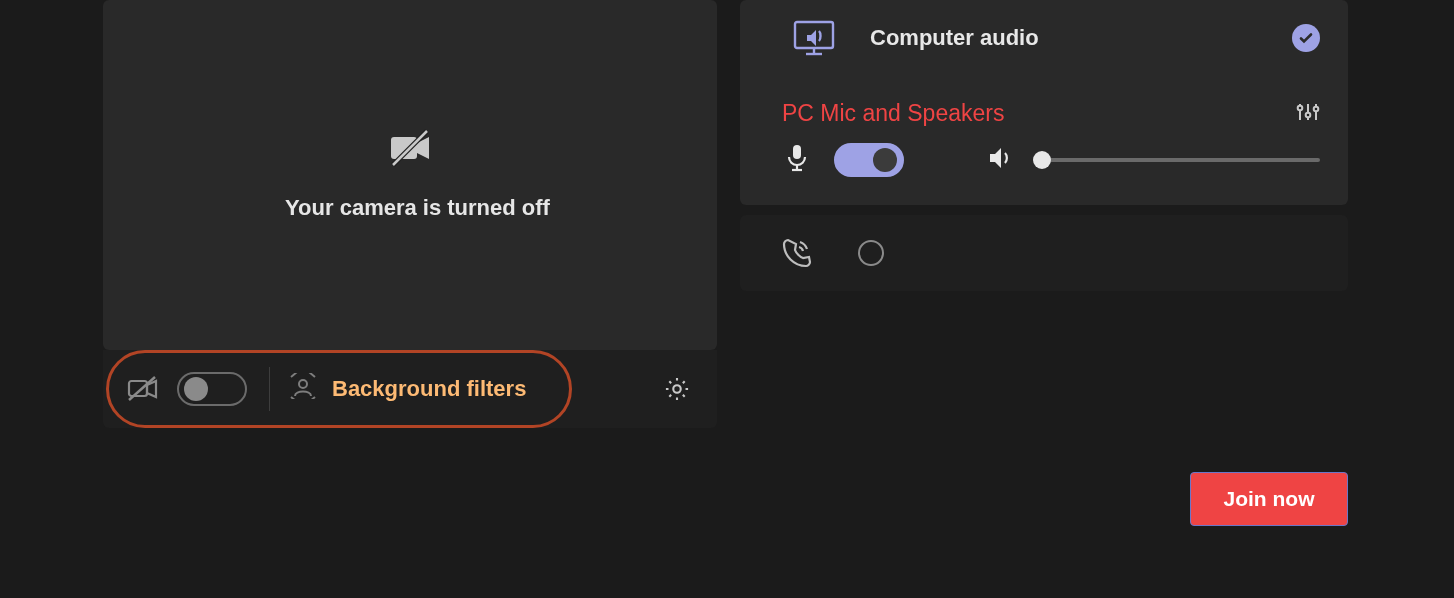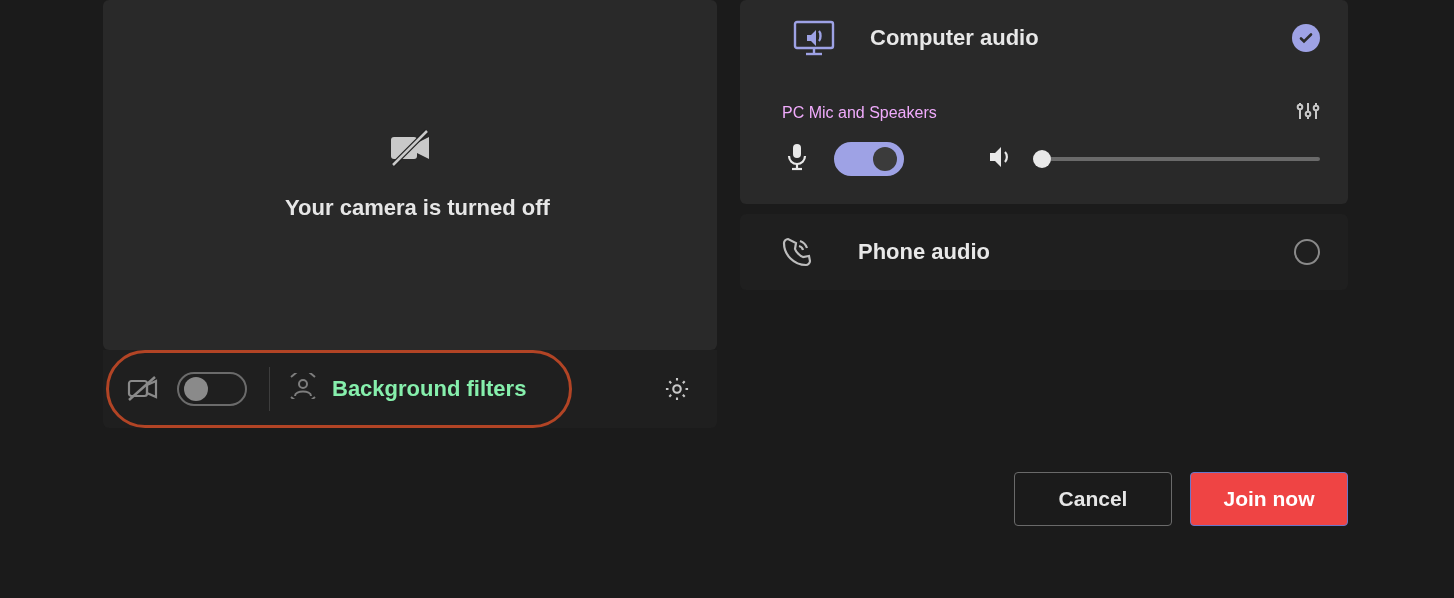--- a/index.html
+++ b/index.html
@@ -94,21 +94,21 @@
   .divider-v {
     width: 1px;
     height: 44px;
     background: #3d3d3d;
     margin: 0 20px 0 22px;
   }
   .bg-filters {
     display:flex;
     align-items:center;
     gap: 16px;
-    color: #86efac;
+    color: #fdba74;
     font-size: 22px;
     font-weight: 600;
   }
   .gear-cell {
     margin-left: auto;
     margin-right: 26px;
     display:flex;
     align-items:center;
     justify-content:center;
   }
@@ -156,21 +156,21 @@
     border-radius:50%;
     background:#9ea2e5;
     display:flex;align-items:center;justify-content:center;
   }
   .device-row {
     display:flex;
     align-items:center;
     padding: 24px 28px 0 30px;
     gap: 16px;
   }
-  .device-name { flex:1; color:#f0abfc; font-size:16px; }
+  .device-name { flex:1; color:#ef4444; font-size:23px; }
   .controls-row {
     display:flex;
     align-items:center;
     padding: 16px 28px 28px 34px;
     gap: 22px;
   }
   .vol-track {
     flex:1;
     height:4px;
     background:#6a6a6a;
@@ -325,24 +325,22 @@
   </div>
 
   <div class="audio-row selectable">
     <span class="icon-slot">
       <svg width="34" height="34" viewBox="0 0 34 34" fill="none" stroke="#bdbdbd" stroke-width="2.2">
         <path d="M8 4c-2 0-4 2-4 4 0 12 10 22 22 22 2 0 4-2 4-4l-1-5-6 1c-3-1-7-5-8-8l1-6z"></path>
         <path d="M20 6c3 1 6 4 7 7"></path>
         <path d="M19 11c2 .5 3.5 2 4 4"></path>
       </svg>
     </span>
-    <span class="label">Phone audio</span>
     <span class="radio-ring"></span>
   </div>
 
 
 
 </div>
 
 <div class="footer">
-  <div class="btn btn-secondary">Cancel</div>
   <div class="btn btn-primary">Join now</div>
 </div>
 
 </body></html>

